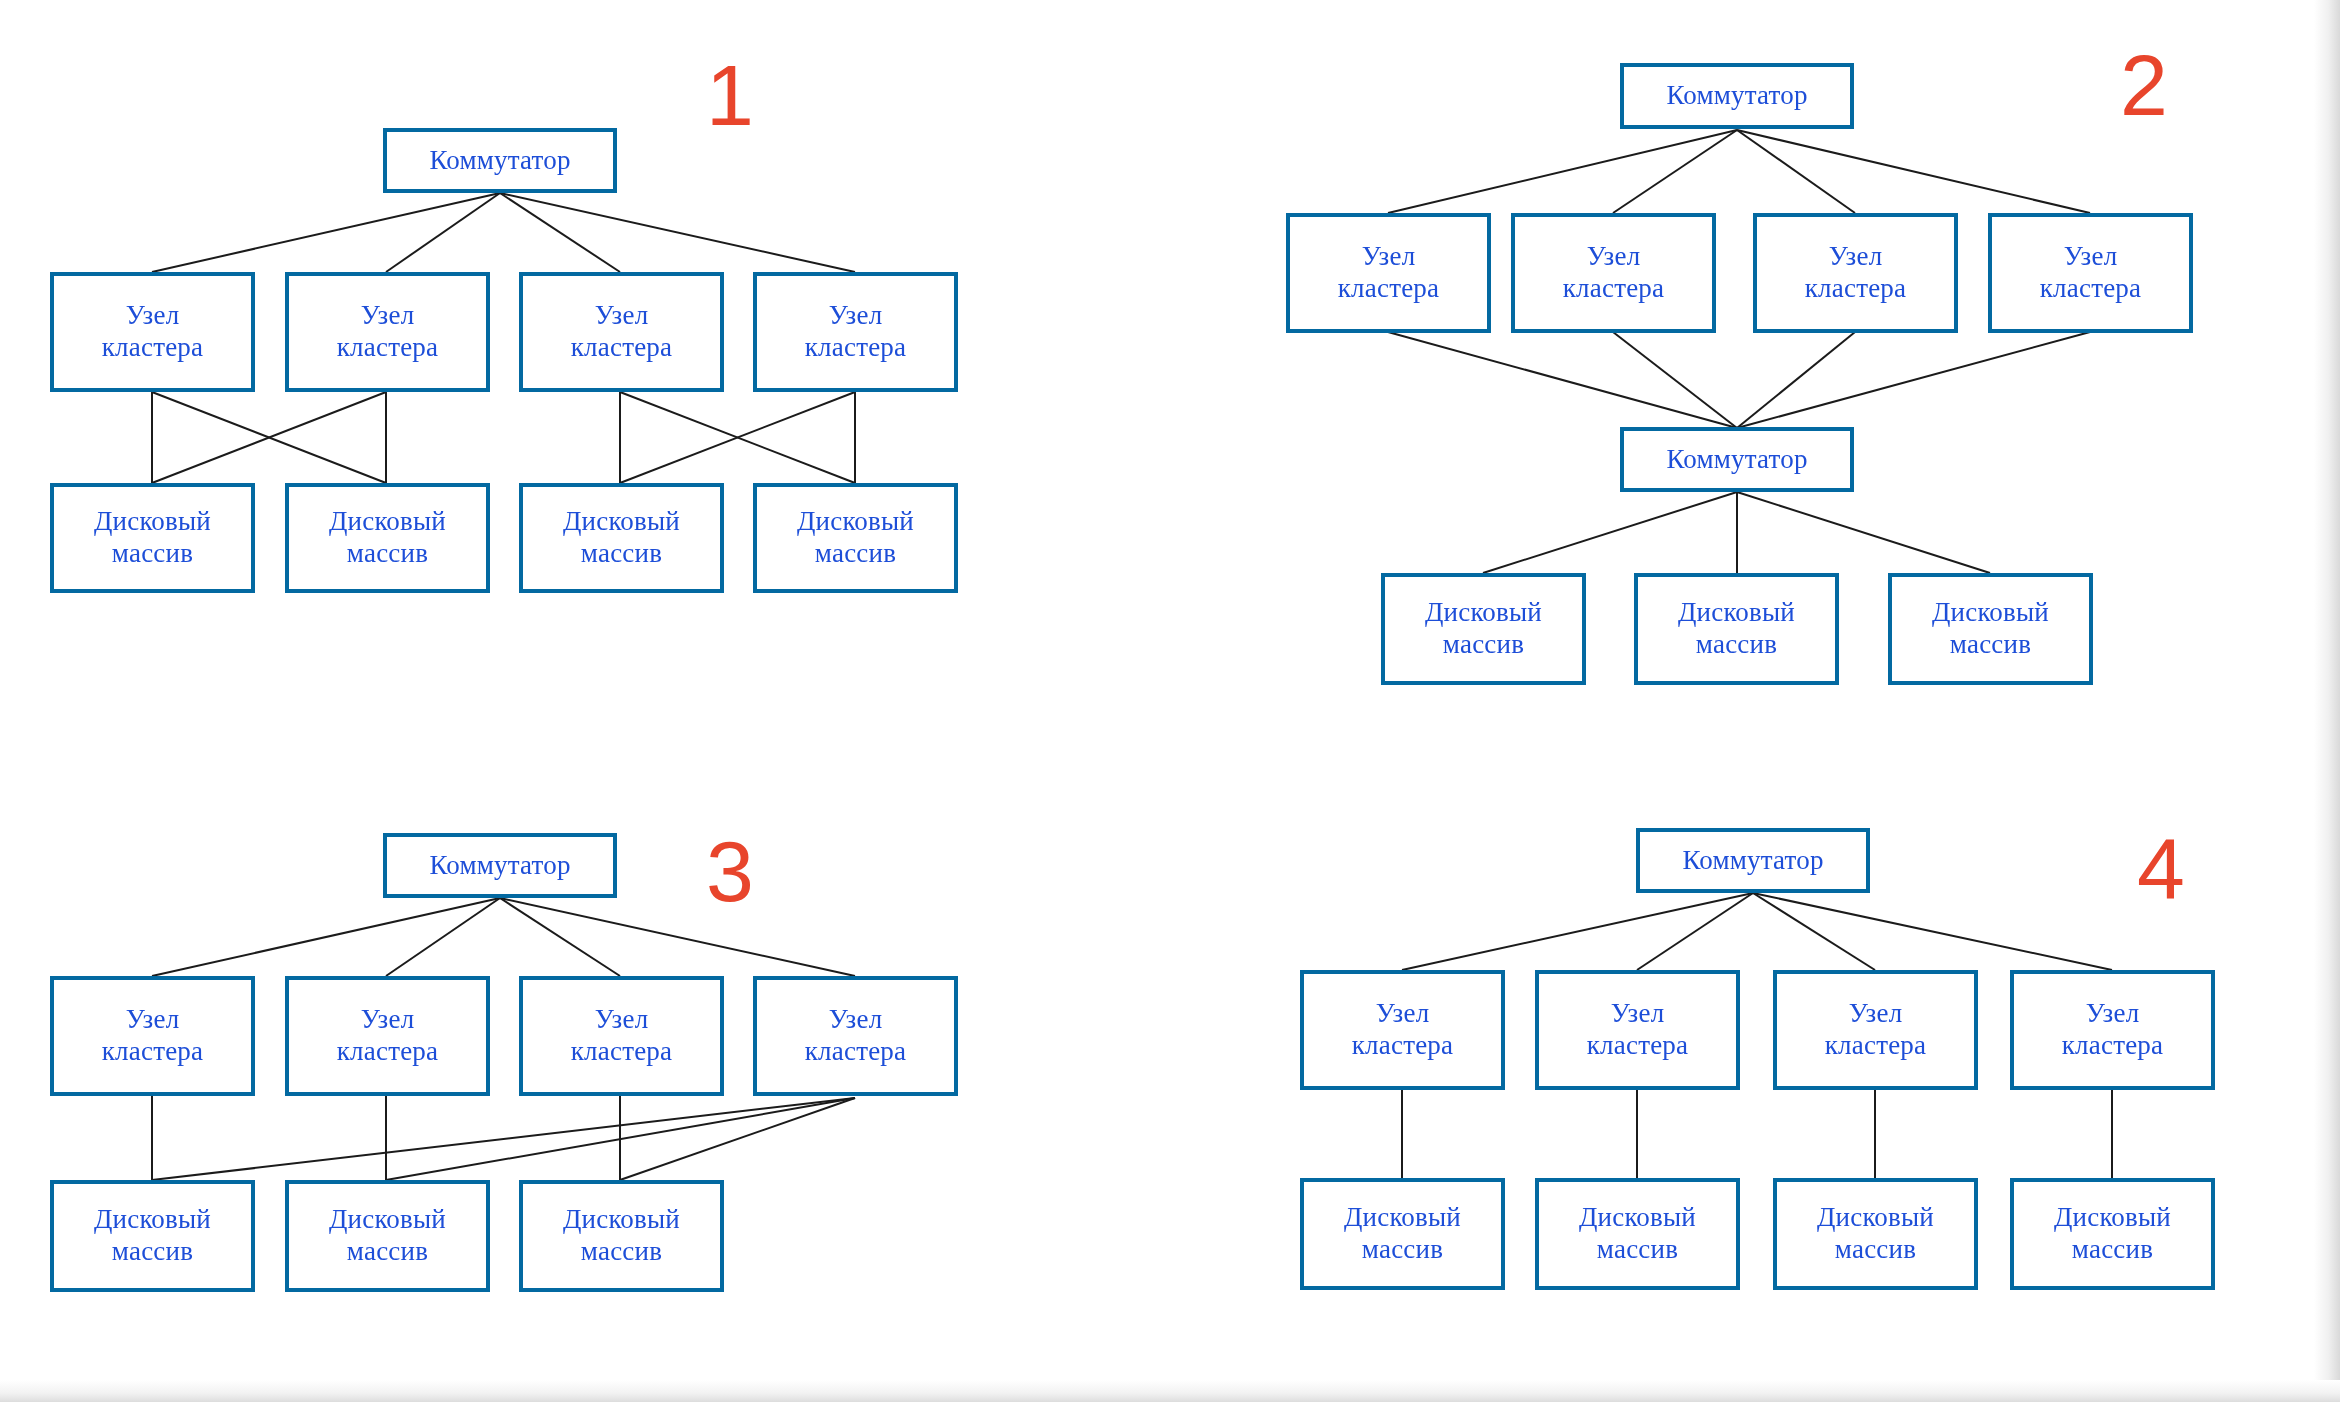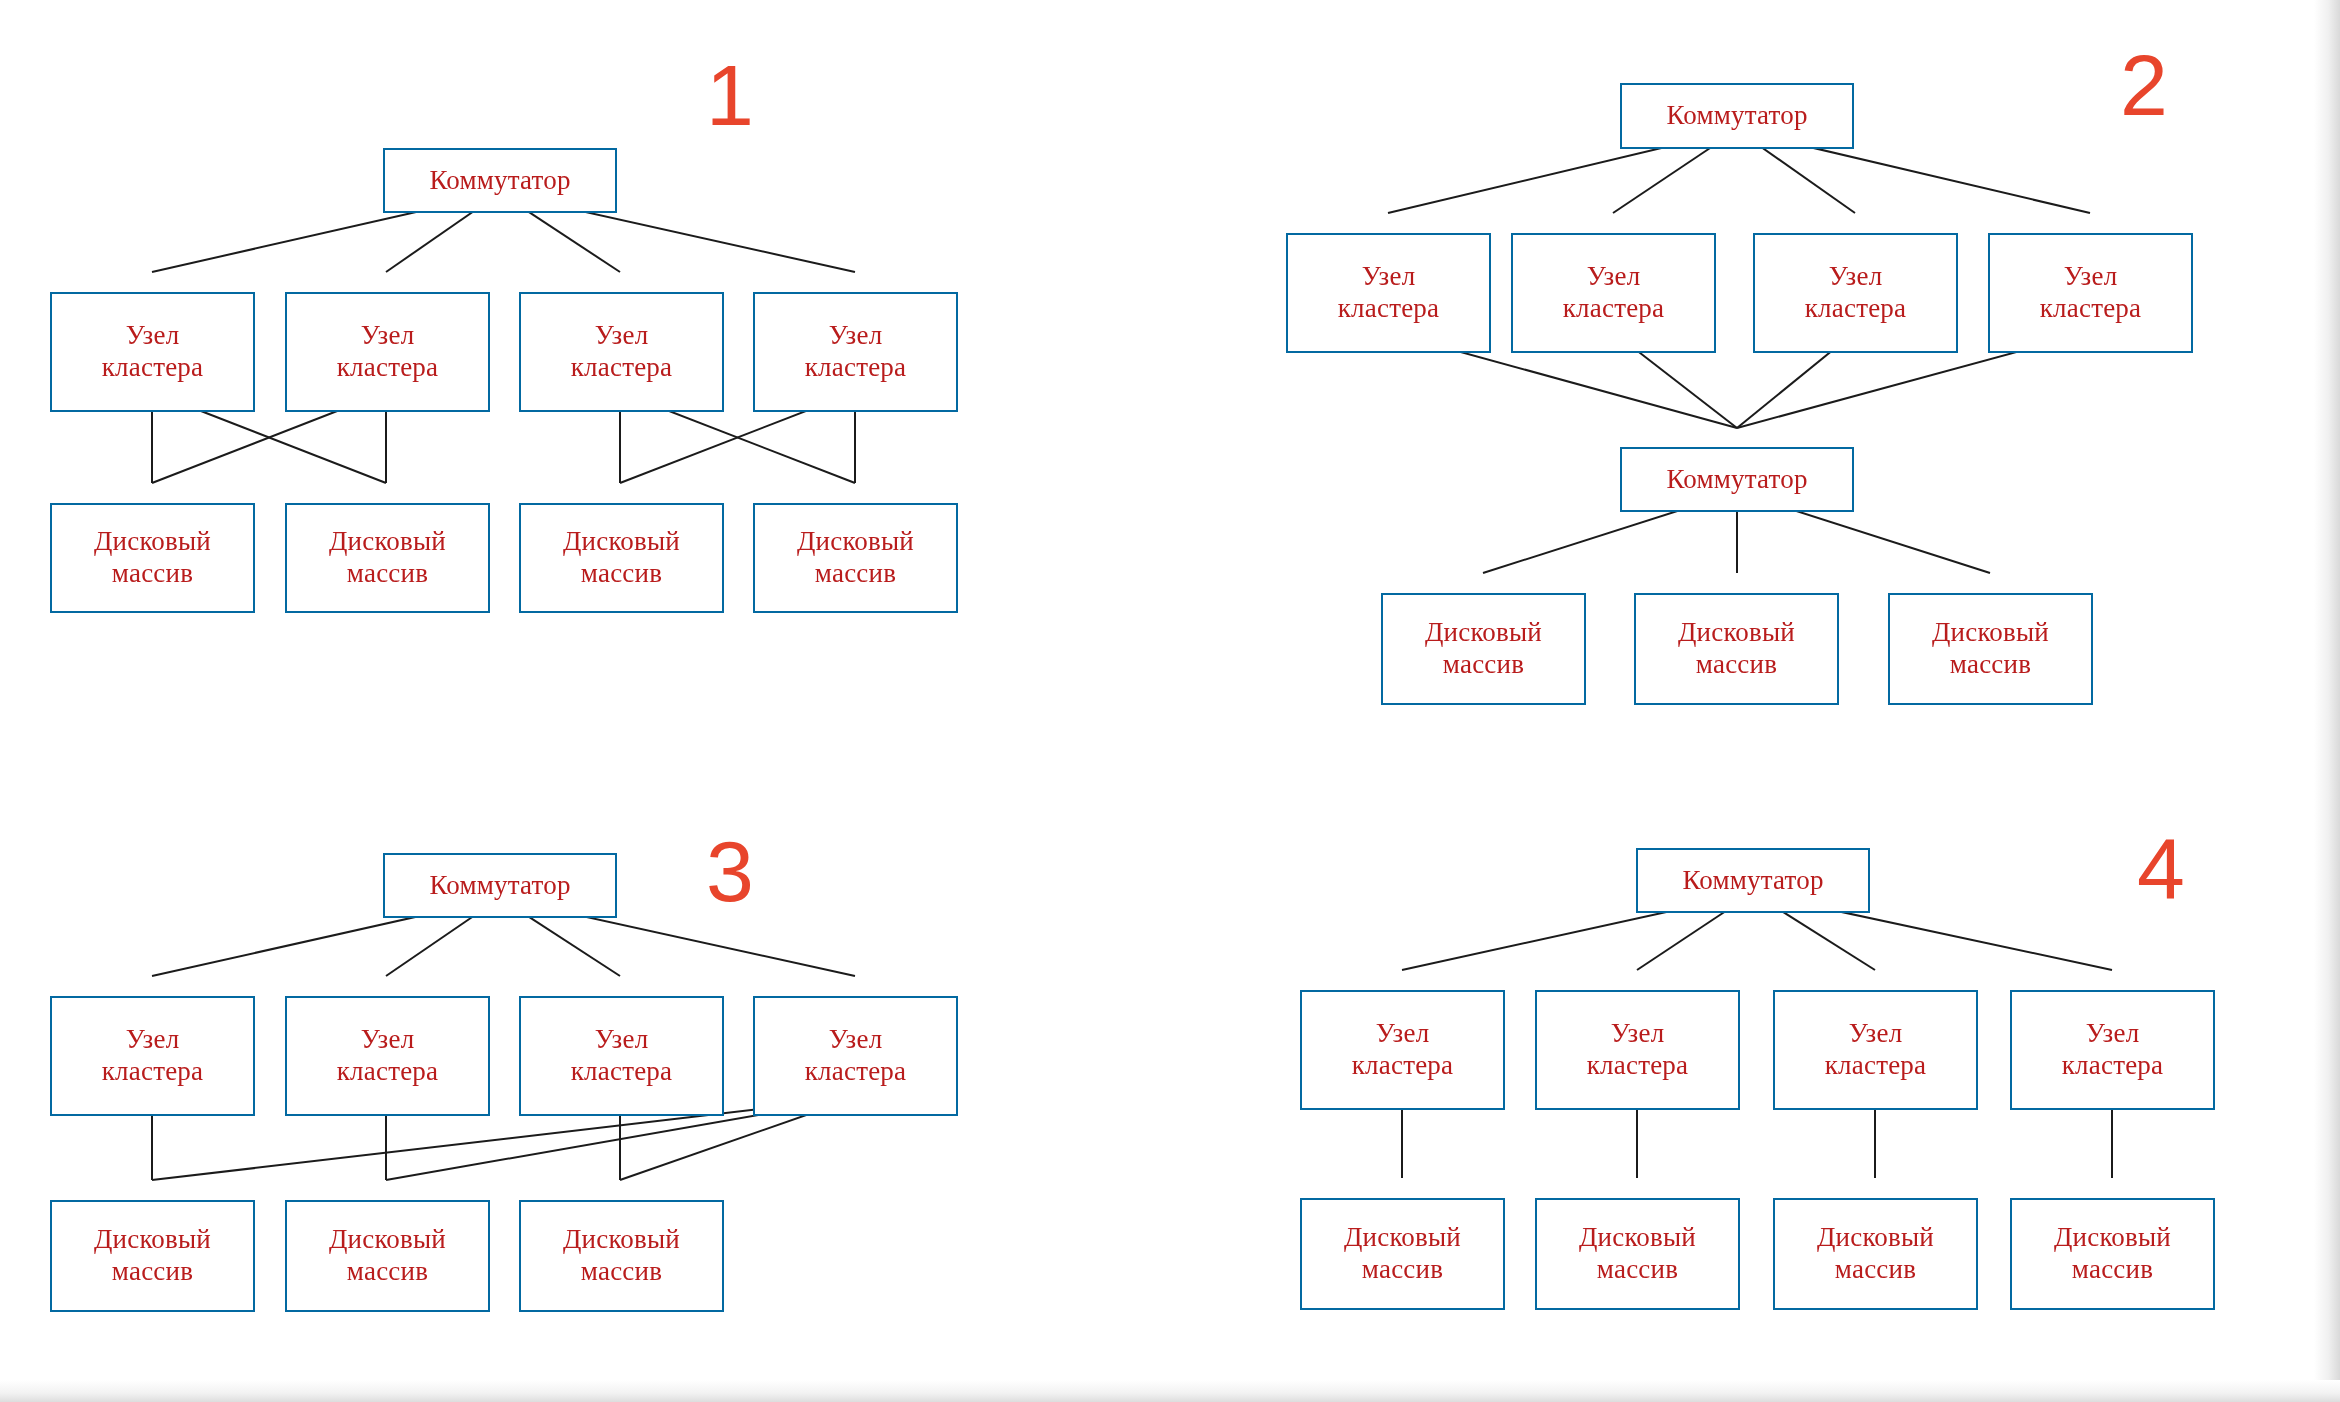--- a/index.html
+++ b/index.html
@@ -45,31 +45,30 @@
   }
   .panel svg {
     position: absolute;
     left: 0;
     top: 0;
     overflow: visible;
   }
   .node {
     position: absolute;
     box-sizing: border-box;
-    border: 2px solid #0369a1;
+    border: 4px solid #0369a1;
     background: #ffffff;
     display: flex;
     align-items: center;
     justify-content: center;
     text-align: center;
     line-height: 1.18;
     font-size: 27px;
-    color: #b91c1c;
+    color: #1d4ed8;
     letter-spacing: 0.2px;
-    margin-top: 20px;
   }
   .node span {
     display: block;
     padding: 0 4px;
   }
   .panel-number {
     position: absolute;
     color: #e8452c;
     font-family: "Liberation Sans", "DejaVu Sans", sans-serif;
     font-size: 86px;

